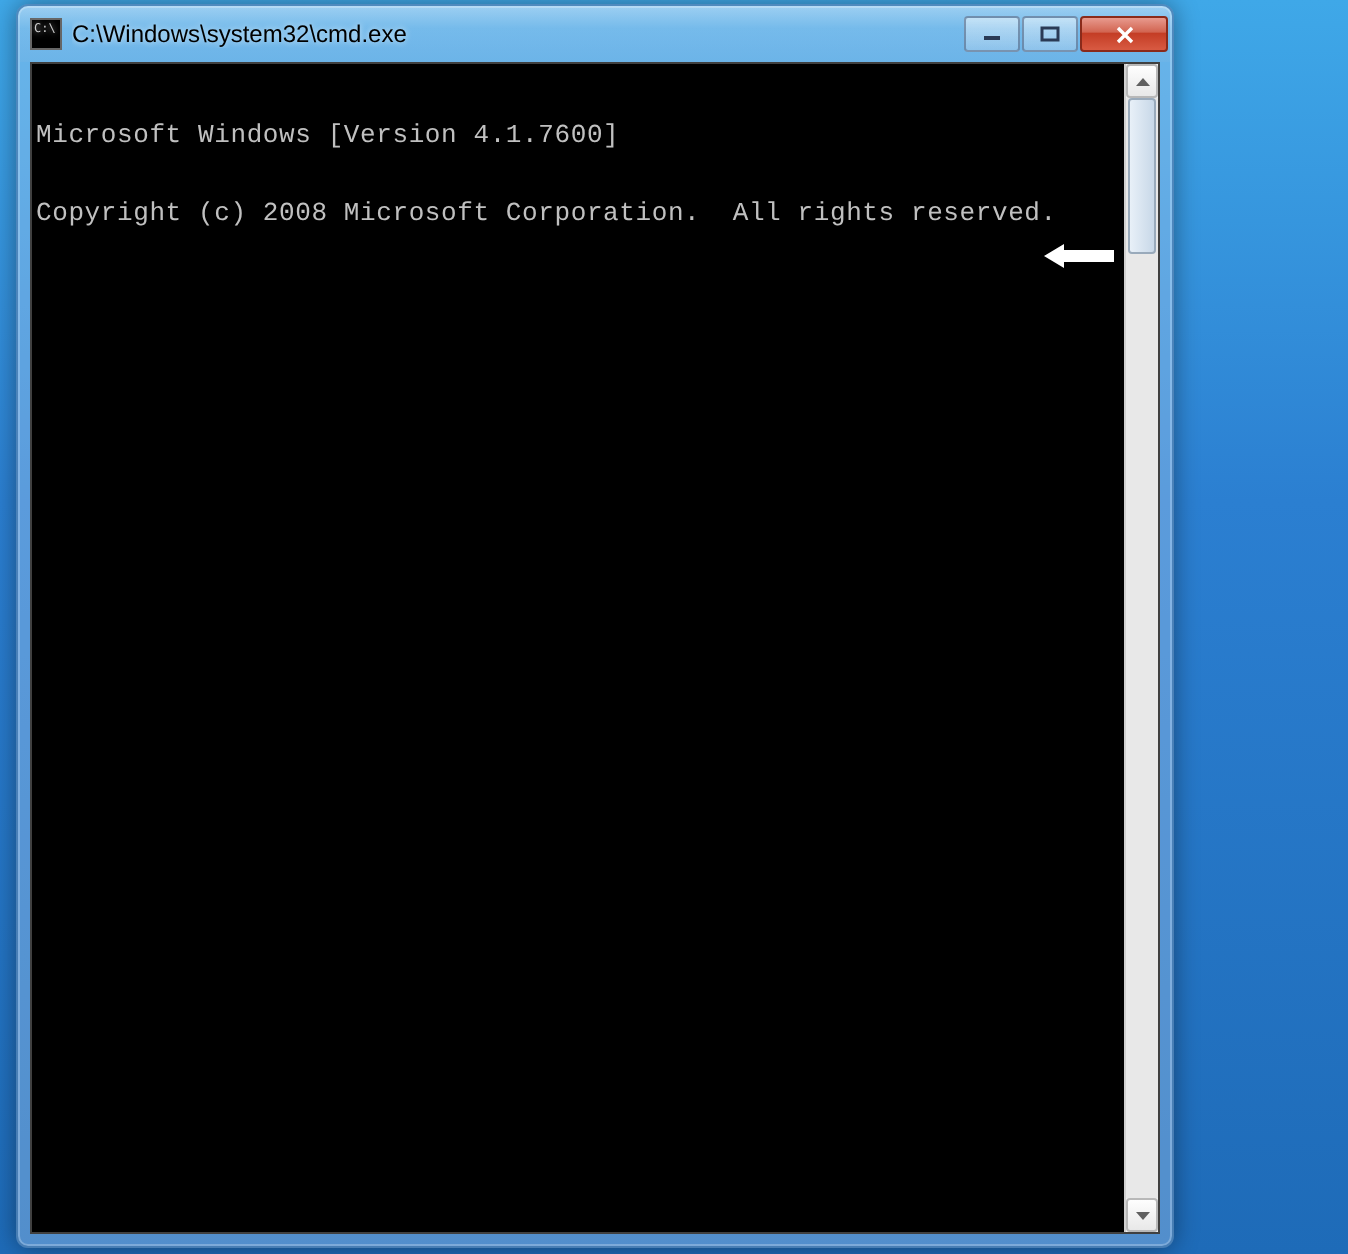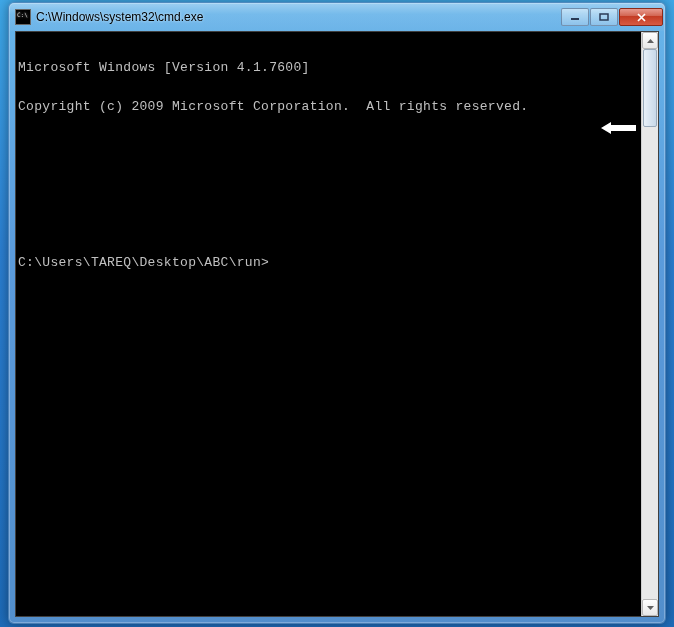--- a/index.html
+++ b/index.html
@@ -8,21 +8,21 @@
     height: 627px;
     background: linear-gradient(180deg, #3fa8e8 0%, #2b7fd1 40%, #1e6bb8 100%);
     font-family: "Consolas", "Courier New", monospace;
     overflow: hidden;
     position: relative;
   }
   .window {
     position: absolute;
     top: 2px;
     left: 8px;
-    width: 658px;
+    width: 579px;
     height: 622px;
     background: rgba(180, 210, 240, 0.35);
     border: 1px solid rgba(70, 120, 170, 0.7);
     border-radius: 6px;
     box-shadow: 0 0 12px rgba(0,0,0,0.4), inset 0 0 0 1px rgba(255,255,255,0.25);
     display: flex;
     flex-direction: column;
     overflow: hidden;
   }
   .titlebar {
@@ -148,25 +148,24 @@
       <div class="win-btn close">
         <svg width="11" height="9" viewBox="0 0 11 9">
             <path d="M2 1 L9 8 M9 1 L2 8" stroke="#fff" stroke-width="1.7"></path>
           </svg>
       </div>
     </div>
   </div>
   <div class="client">
     <div class="terminal">
       <span class="line">Microsoft Windows [Version 4.1.7600]</span>
-      <span class="line">Copyright (c) 2009 Microsoft Corporation.  All rights reserved.</span>
+      <span class="line">Copyright (c) 2008 Microsoft Corporation.  All rights reserved.</span>
       <span class="line"></span>
       <span class="line"></span>
       <span class="line"></span>
-      <span class="line">C:\Users\TAREQ\Desktop\ABC\run&gt;</span>
     </div>
     <div class="arrow-annot">
       <svg width="35" height="12" viewBox="0 0 35 12">
         <path d="M0 6 L10 0 L10 3 L35 3 L35 9 L10 9 L10 12 Z" fill="#fff"></path>
       </svg>
     </div>
     <div class="scrollbar">
       <div class="sb-btn">
         <svg width="7" height="4" viewBox="0 0 7 4">
             <path d="M3.5 0 L7 4 L0 4 Z" fill="#606060"></path>

